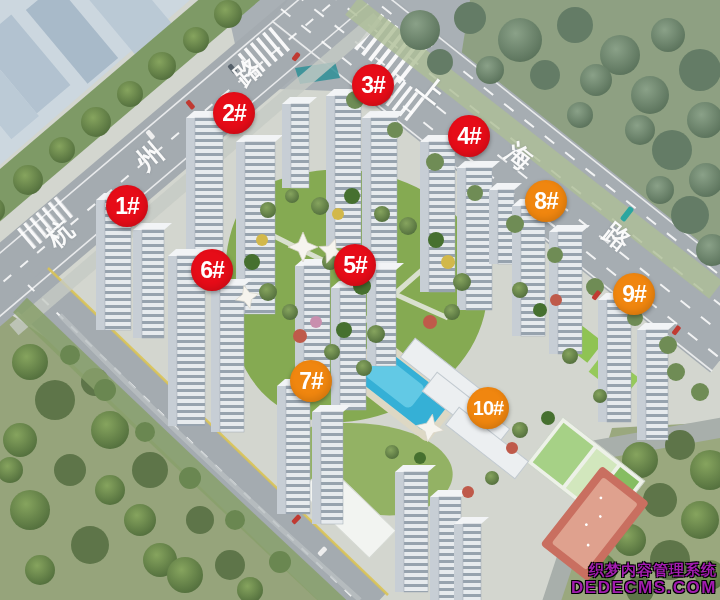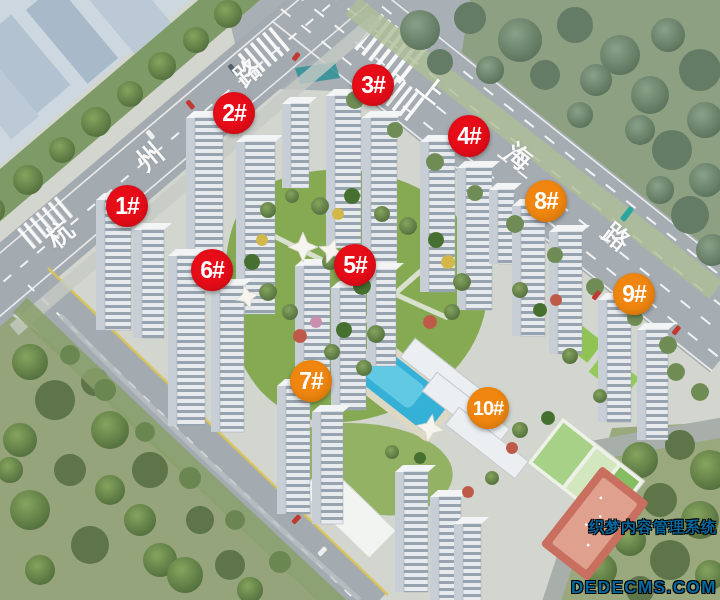--- a/index.html
+++ b/index.html
@@ -12,26 +12,26 @@
     text-shadow:0 0 2px rgba(120,128,134,.6);white-space:nowrap;
   }
   .marker{
     position:absolute;width:42px;height:42px;border-radius:50%;
     display:flex;align-items:center;justify-content:center;
     color:#fff;font-weight:700;letter-spacing:-1px;
     transform:translate(-50%,-50%);
     box-shadow:0 2px 4px rgba(0,0,0,.35), inset -2px -3px 6px rgba(0,0,0,.12);
   }
   .watermark{
-    position:absolute;right:3px;bottom:2px;text-align:right;color:#0369a1;font-weight:700;
+    position:absolute;right:3px;bottom:2px;text-align:right;color:#a21caf;font-weight:700;
     text-shadow:-1px -1px 0 #000,1px -1px 0 #000,-1px 1px 0 #000,1px 1px 0 #000;
     line-height:1.15;
   }
   .wm-cn{font-size:15px;letter-spacing:1px;}
-  .wm-en{font-size:17px;letter-spacing:1.5px;margin-top:43px;}
+  .wm-en{font-size:17px;letter-spacing:1.5px;}
 </style>
 </head>
 <body>
 
 <div id="stage">
 
 <svg width="720" height="600" viewBox="0 0 720 600">
   <defs>
     <pattern id="win" width="7" height="7" patternUnits="userSpaceOnUse">
       <rect width="7" height="7" fill="#e7ebee"></rect>

